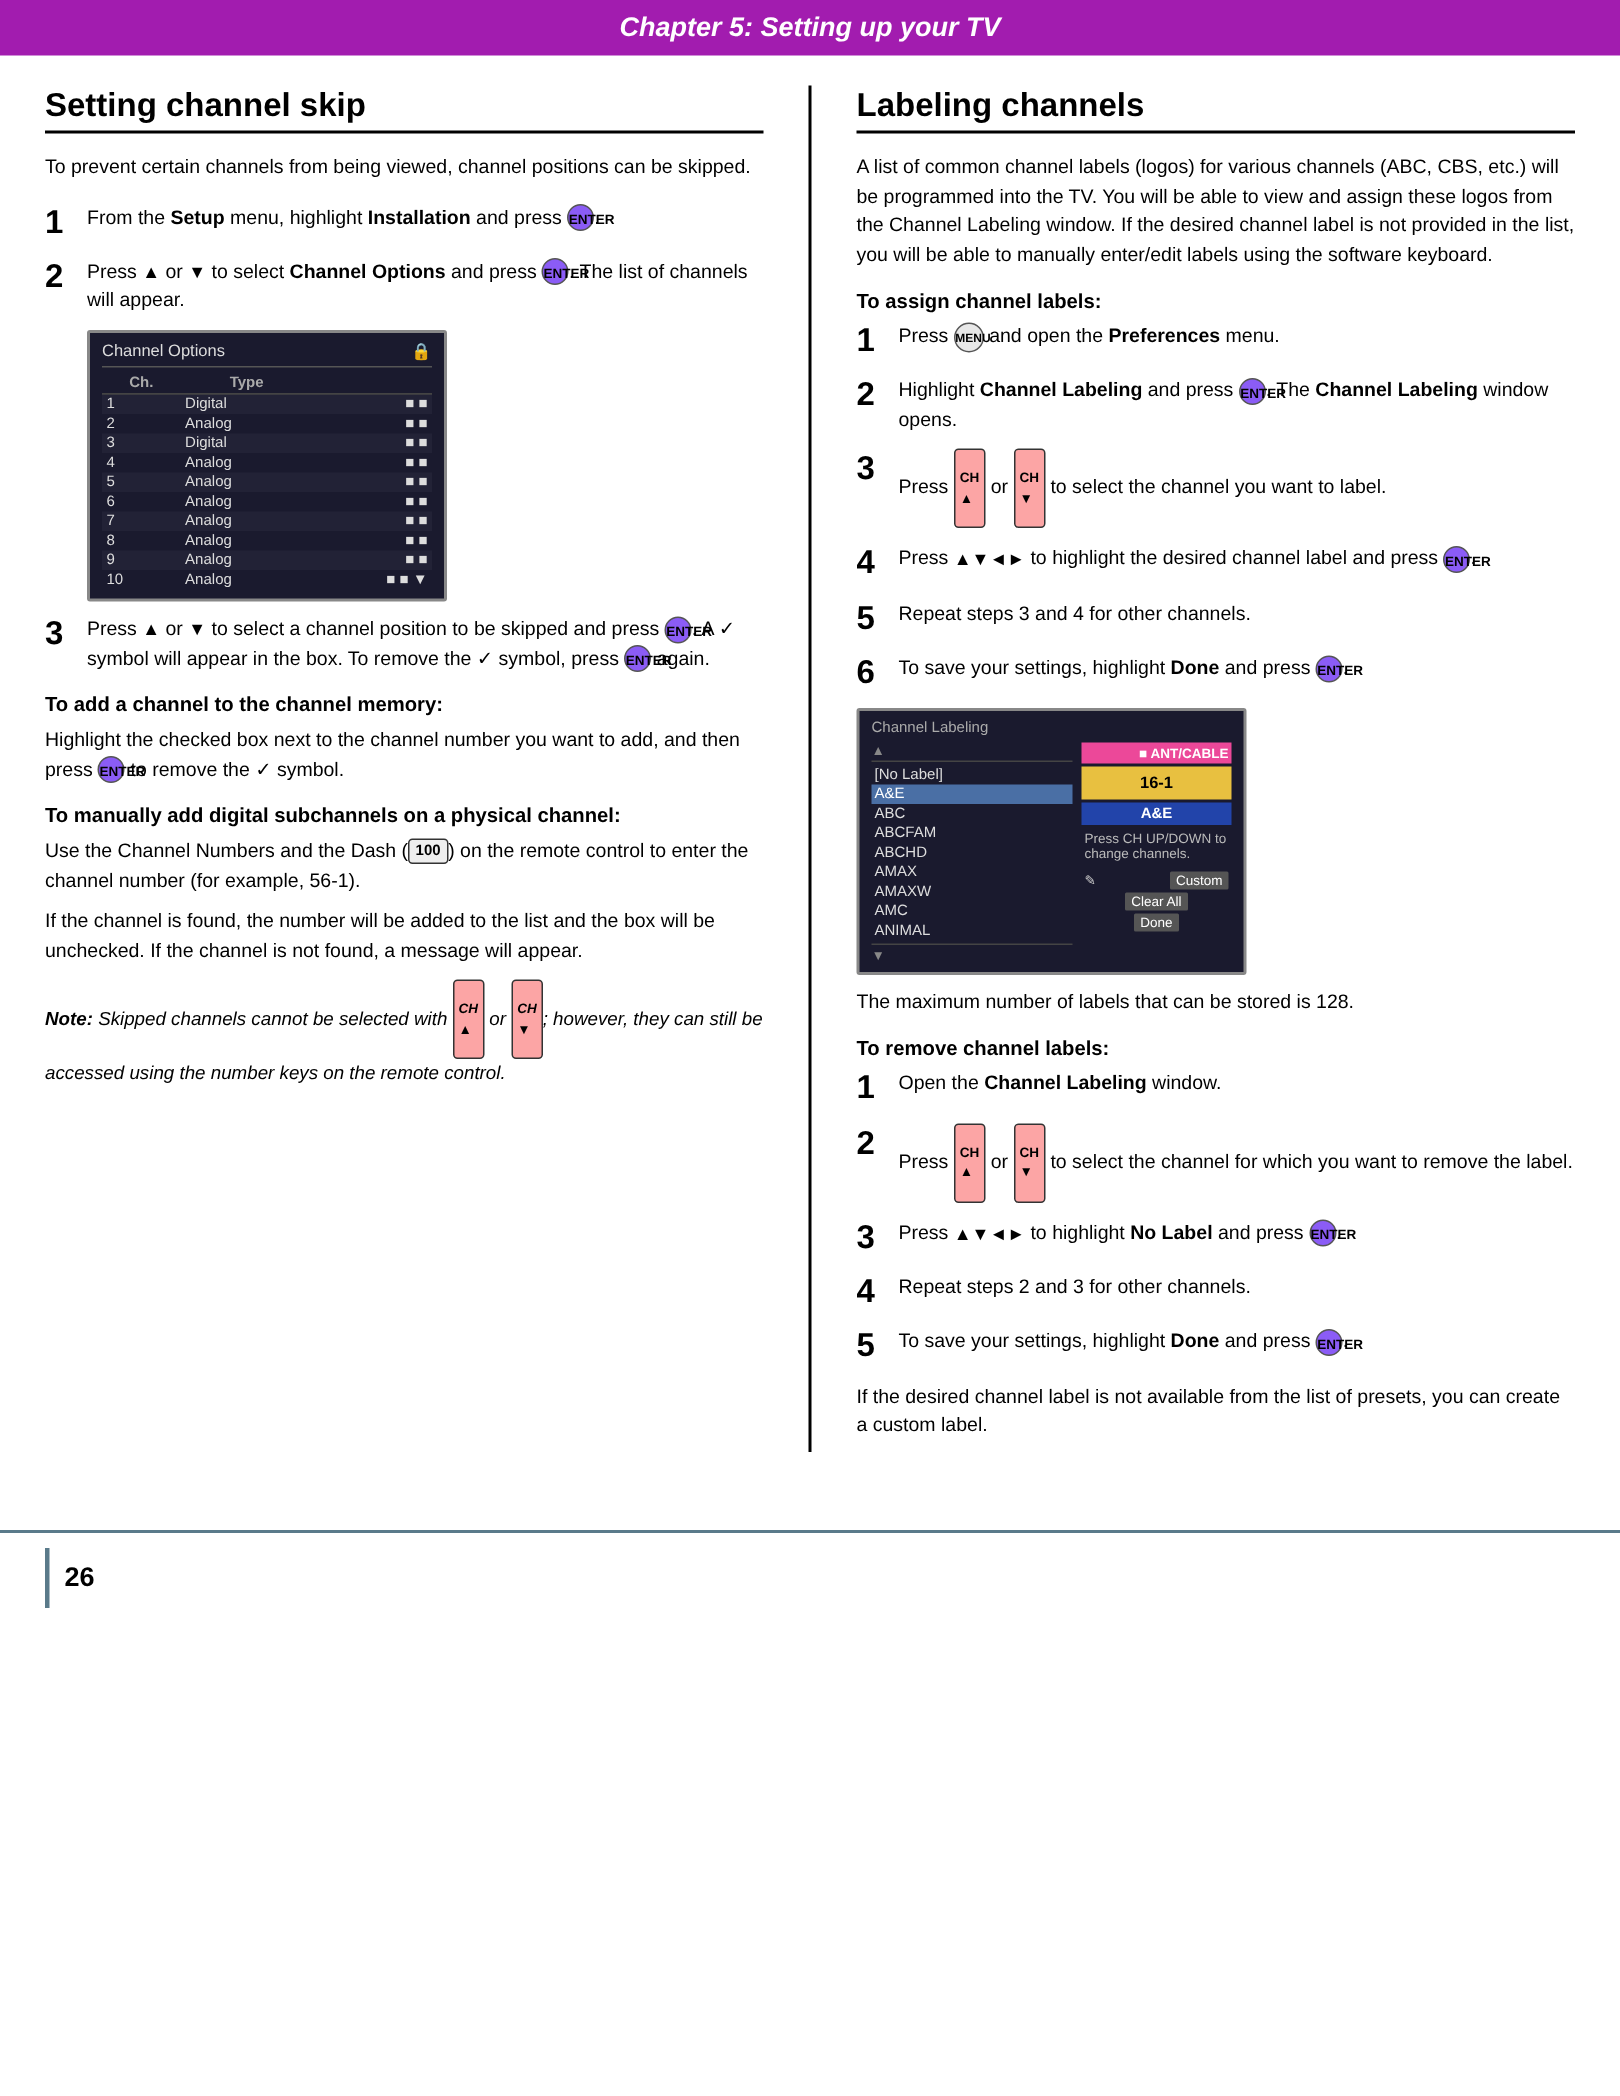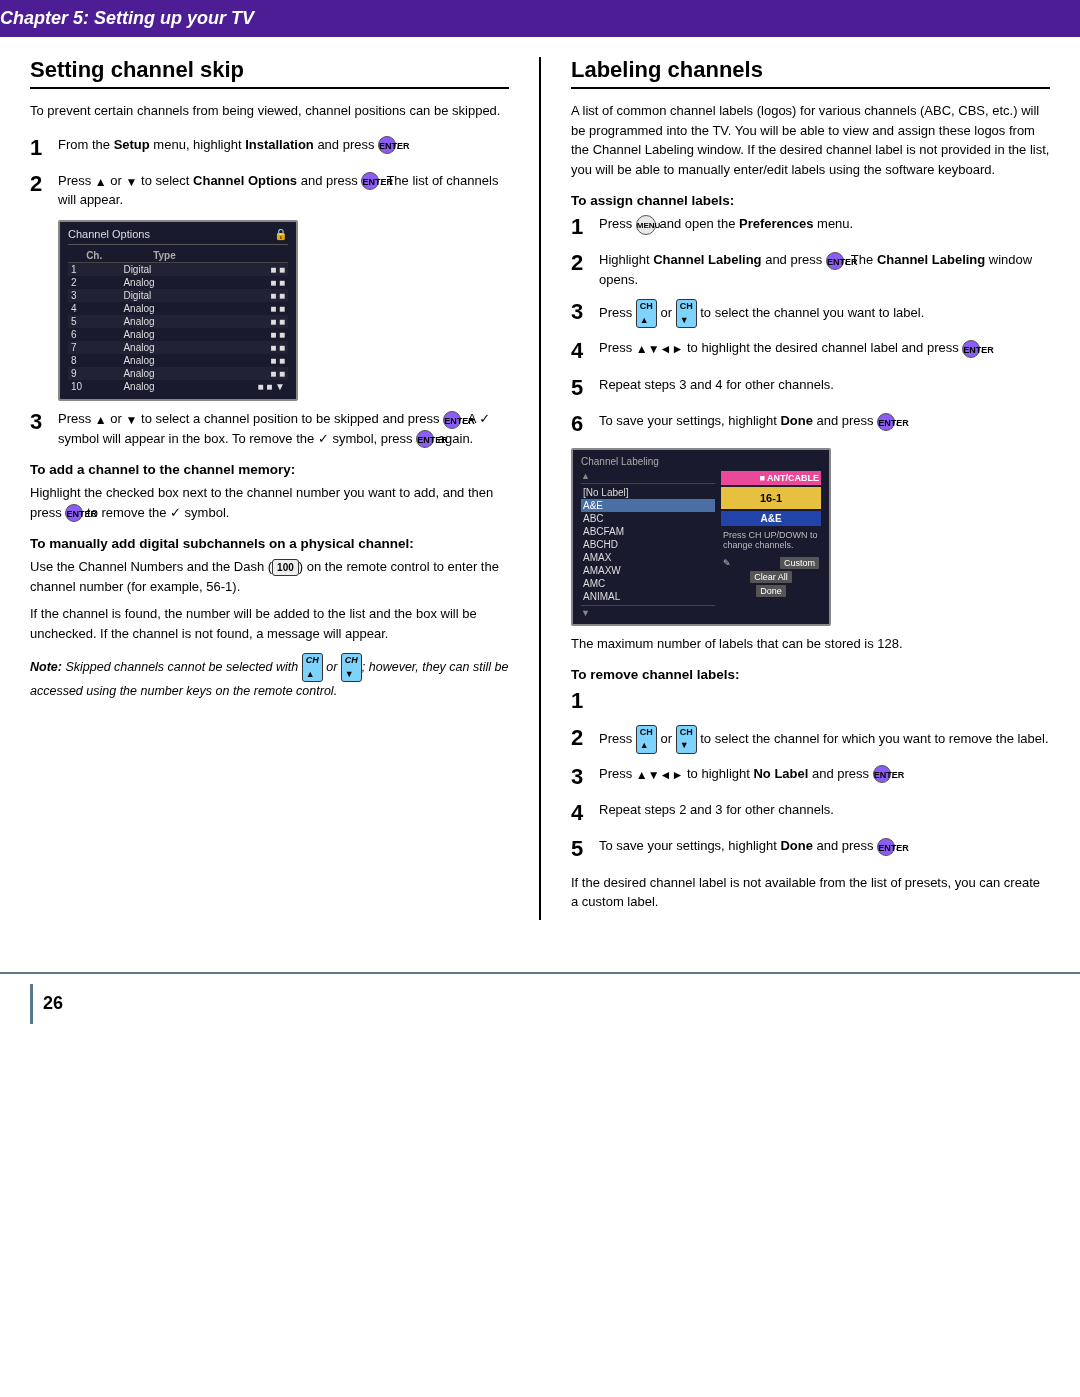--- a/index.html
+++ b/index.html
@@ -7,22 +7,22 @@
       font-family: Arial, sans-serif;
       font-size: 13px;
       background: #fff;
       color: #000;
       width: 1080px;
       min-height: 1397px;
     }
 
     
     .page-header {
-      background: #4c1d95;
-      text-align: left;
+      background: #a21caf;
+      text-align: center;
       padding: 8px 0;
     }
     .page-header-title {
       font-style: italic;
       font-weight: bold;
       font-size: 18px;
       color: #fff;
     }
 
     
@@ -287,23 +287,23 @@
       font-weight: bold;
       border-bottom: 2px solid #000;
       padding-bottom: 4px;
       margin-bottom: 12px;
     }
 
     .ch-up-icon {
       display: inline-block;
       border: 1px solid #333;
       border-radius: 3px;
-      padding: 0 3px;
+      padding: 12px 3px;
       font-size: 9px;
-      background: #7dd3fc;
+      background: #fca5a5;
       color: #000;
       vertical-align: middle;
       font-weight: bold;
     }
   </style>
 </head>
 <body>
 
 <div class="page-header">
   <span class="page-header-title">Chapter 5: Setting up your TV</span>
@@ -509,20 +509,23 @@
         </div>
       </div>
     </div>
 
     <div class="sub-text">The maximum number of labels that can be stored is 128.</div>
 
     <div class="sub-heading">To remove channel labels:</div>
 
     <div class="step-item">
       <div class="step-number">1</div>
+      <div class="step-content">
+        Open the <strong>Channel Labeling</strong> window.
+      </div>
     </div>
     <div class="step-item">
       <div class="step-number">2</div>
       <div class="step-content">
         Press <span class="ch-up-icon">CH<br>▲</span> or <span class="ch-up-icon">CH<br>▼</span> to select the channel for which you want to remove the label.
       </div>
     </div>
     <div class="step-item">
       <div class="step-number">3</div>
       <div class="step-content">

